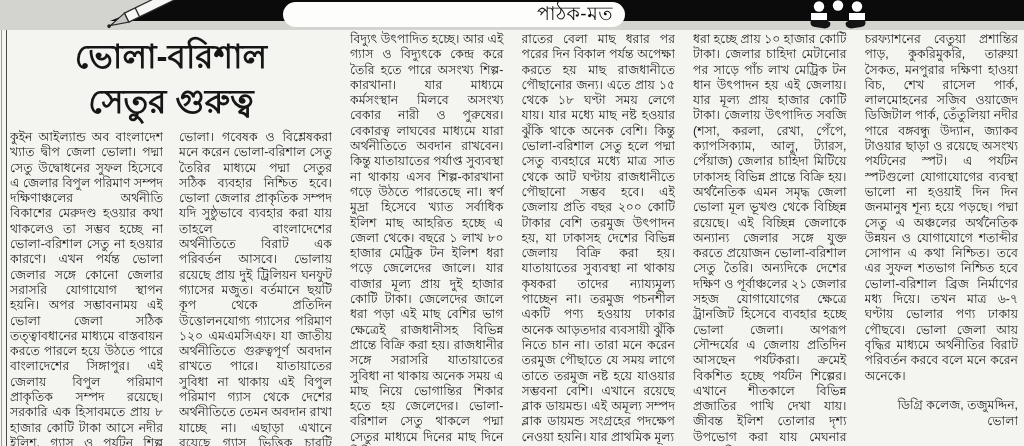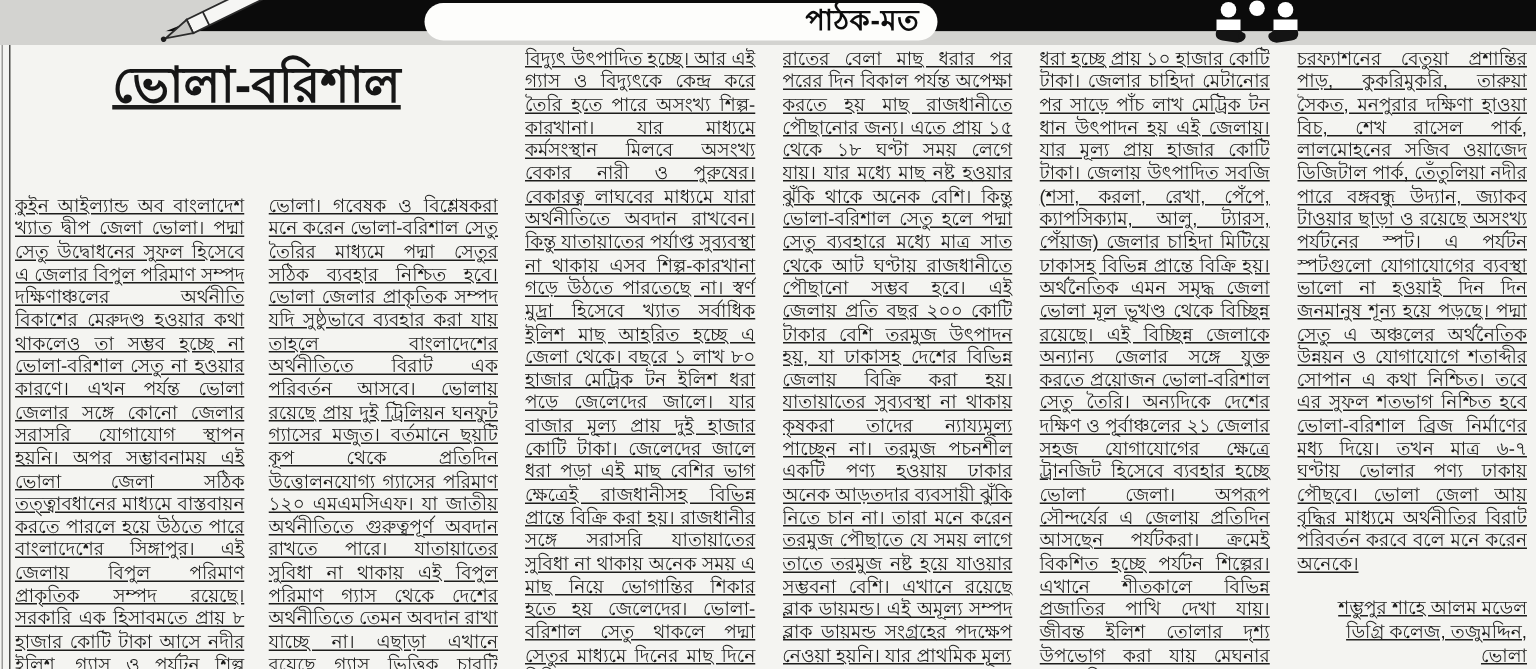--- a/index.html
+++ b/index.html
@@ -15,27 +15,27 @@
   .header-band{position:absolute;left:0;top:0;width:1024px;height:30px;background:#d3d3d0;}
   .header-bar{
     position:absolute;left:110px;top:0;width:914px;height:21px;background:#0b0b0b;
     clip-path:polygon(52px 0,100% 0,100% 100%,0 100%);
   }
   .pen-wrap{position:absolute;left:86px;top:-3px;width:92px;height:36px;}
   .section-pill{
     position:absolute;left:283px;top:2px;width:342px;height:25px;box-sizing:border-box;
     background:#fdfdfb;border-radius:13px;
     display:flex;align-items:center;justify-content:flex-end;padding-right:12px;
-    font-size:19px;font-weight:bold;color:#0d0d0d;letter-spacing:.5px;
+    font-size:19px;font-weight:normal;color:#0d0d0d;letter-spacing:.5px;
   }
   .people-wrap{position:absolute;left:802px;top:0;width:72px;height:30px;}
   
   .article{
     position:absolute;left:10px;top:30px;width:1008px;height:416px;
-    display:flex;gap:18px;color:#1d1d1c;text-decoration:underline;
+    display:flex;gap:18px;color:#1d1d1c;
   }
   .left-group{flex:0 0 322px;display:flex;flex-direction:column;}
   .headline{
     height:98px;box-sizing:border-box;padding-top:4px;
     text-align:center;font-weight:bold;color:#161616;
     font-size:33px;line-height:45px;white-space:nowrap;
   }
   .dual{flex:1;display:flex;gap:16px;overflow:hidden;}
   .col{
     flex:1 1 0;min-width:0;overflow:hidden;
@@ -79,20 +79,21 @@
       <circle cx="26" cy="24" r="2.4" fill="#141414"></circle>
       <circle cx="46" cy="24" r="2.4" fill="#141414"></circle>
     </svg>
   </span>
 </div>
 
 <div class="article">
   <div class="left-group">
     <div class="headline">
       <div>ভোলা-বরিশাল</div>
+      <div>সেতুর গুরুত্ব</div>
     </div>
     <div class="dual">
       <div class="col">
         <p>কুইন আইল্যান্ড অব বাংলাদেশ খ্যাত দ্বীপ জেলা ভোলা। পদ্মা সেতু উদ্বোধনের সুফল হিসেবে এ জেলার বিপুল পরিমাণ সম্পদ দক্ষিণাঞ্চলের অর্থনীতি বিকাশের মেরুদণ্ড হওয়ার কথা থাকলেও তা সম্ভব হচ্ছে না ভোলা-বরিশাল সেতু না হওয়ার কারণে। এখন পর্যন্ত ভোলা জেলার সঙ্গে কোনো জেলার সরাসরি যোগাযোগ স্থাপন হয়নি। অপর সম্ভাবনাময় এই ভোলা জেলা সঠিক তত্ত্বাবধানের মাধ্যমে বাস্তবায়ন করতে পারলে হয়ে উঠতে পারে বাংলাদেশের সিঙ্গাপুর। এই জেলায় বিপুল পরিমাণ প্রাকৃতিক সম্পদ রয়েছে। সরকারি এক হিসাবমতে প্রায় ৮ হাজার কোটি টাকা আসে নদীর ইলিশ, গ্যাস ও পর্যটন শিল্প থেকে। দক্ষিণাঞ্চলের প্রাকৃতিক সম্পদ সমৃদ্ধ জেলাই হচ্ছে</p>
       </div>
       <div class="col">
         <p>ভোলা। গবেষক ও বিশ্লেষকরা মনে করেন ভোলা-বরিশাল সেতু তৈরির মাধ্যমে পদ্মা সেতুর সঠিক ব্যবহার নিশ্চিত হবে। ভোলা জেলার প্রাকৃতিক সম্পদ যদি সুষ্ঠুভাবে ব্যবহার করা যায় তাহলে বাংলাদেশের অর্থনীতিতে বিরাট এক পরিবর্তন আসবে। ভোলায় রয়েছে প্রায় দুই ট্রিলিয়ন ঘনফুট গ্যাসের মজুত। বর্তমানে ছয়টি কূপ থেকে প্রতিদিন উত্তোলনযোগ্য গ্যাসের পরিমাণ ১২০ এমএমসিএফ। যা জাতীয় অর্থনীতিতে গুরুত্বপূর্ণ অবদান রাখতে পারে। যাতায়াতের সুবিধা না থাকায় এই বিপুল পরিমাণ গ্যাস থেকে দেশের অর্থনীতিতে তেমন অবদান রাখা যাচ্ছে না। এছাড়া এখানে রয়েছে গ্যাস ভিত্তিক চারটি বিদ্যুৎ কেন্দ্র যা থেকে প্রতিদিন ৬৫০ মেগাওয়াট</p>
       </div>
     </div>
   </div>
@@ -101,17 +102,16 @@
   </div>
   <div class="col">
     <p>রাতের বেলা মাছ ধরার পর পরের দিন বিকাল পর্যন্ত অপেক্ষা করতে হয় মাছ রাজধানীতে পৌছানোর জন্য। এতে প্রায় ১৫ থেকে ১৮ ঘণ্টা সময় লেগে যায়। যার মধ্যে মাছ নষ্ট হওয়ার ঝুঁকি থাকে অনেক বেশি। কিন্তু ভোলা-বরিশাল সেতু হলে পদ্মা সেতু ব্যবহারে মধ্যে মাত্র সাত থেকে আট ঘণ্টায় রাজধানীতে পৌছানো সম্ভব হবে। এই জেলায় প্রতি বছর ২০০ কোটি টাকার বেশি তরমুজ উৎপাদন হয়, যা ঢাকাসহ দেশের বিভিন্ন জেলায় বিক্রি করা হয়। যাতায়াতের সুব্যবস্থা না থাকায় কৃষকরা তাদের ন্যায্যমূল্য পাচ্ছেন না। তরমুজ পচনশীল একটি পণ্য হওয়ায় ঢাকার অনেক আড়তদার ব্যবসায়ী ঝুঁকি নিতে চান না। তারা মনে করেন তরমুজ পৌছাতে যে সময় লাগে তাতে তরমুজ নষ্ট হয়ে যাওয়ার সম্ভবনা বেশি। এখানে রয়েছে ব্লাক ডায়মন্ড। এই অমূল্য সম্পদ ব্লাক ডায়মন্ড সংগ্রহের পদক্ষেপ নেওয়া হয়নি। যার প্রাথমিক মূল্য</p>
   </div>
   <div class="col">
     <p>ধরা হচ্ছে প্রায় ১০ হাজার কোটি টাকা। জেলার চাহিদা মেটানোর পর সাড়ে পাঁচ লাখ মেট্রিক টন ধান উৎপাদন হয় এই জেলায়। যার মূল্য প্রায় হাজার কোটি টাকা। জেলায় উৎপাদিত সবজি (শসা, করলা, রেখা, পেঁপে, ক্যাপসিক্যাম, আলু, ট্যারস, পেঁয়াজ) জেলার চাহিদা মিটিয়ে ঢাকাসহ বিভিন্ন প্রান্তে বিক্রি হয়। অর্থনৈতিক এমন সমৃদ্ধ জেলা ভোলা মূল ভূখণ্ড থেকে বিচ্ছিন্ন রয়েছে। এই বিচ্ছিন্ন জেলাকে অন্যান্য জেলার সঙ্গে যুক্ত করতে প্রয়োজন ভোলা-বরিশাল সেতু তৈরি। অন্যদিকে দেশের দক্ষিণ ও পূর্বাঞ্চলের ২১ জেলার সহজ যোগাযোগের ক্ষেত্রে ট্রানজিট হিসেবে ব্যবহার হচ্ছে ভোলা জেলা। অপরূপ সৌন্দর্যের এ জেলায় প্রতিদিন আসছেন পর্যটকরা। ক্রমেই বিকশিত হচ্ছে পর্যটন শিল্পের। এখানে শীতকালে বিভিন্ন প্রজাতির পাখি দেখা যায়। জীবন্ত ইলিশ তোলার দৃশ্য উপভোগ করা যায় মেঘনার তুলাতলি পাড়ে বসে।</p>
   </div>
   <div class="col">
     <p>চরফ্যাশনের বেতুয়া প্রশান্তির পাড়, কুকরিমুকরি, তারুয়া সৈকত, মনপুরার দক্ষিণা হাওয়া বিচ, শেখ রাসেল পার্ক, লালমোহনের সজিব ওয়াজেদ ডিজিটাল পার্ক, তেঁতুলিয়া নদীর পারে বঙ্গবন্ধু উদ্যান, জ্যাকব টাওয়ার ছাড়া ও রয়েছে অসংখ্য পর্যটনের স্পট। এ পর্যটন স্পটগুলো যোগাযোগের ব্যবস্থা ভালো না হওয়াই দিন দিন জনমানুষ শূন্য হয়ে পড়ছে। পদ্মা সেতু এ অঞ্চলের অর্থনৈতিক উন্নয়ন ও যোগাযোগে শতাব্দীর সোপান এ কথা নিশ্চিত। তবে এর সুফল শতভাগ নিশ্চিত হবে ভোলা-বরিশাল ব্রিজ নির্মাণের মধ্য দিয়ে। তখন মাত্র ৬-৭ ঘণ্টায় ভোলার পণ্য ঢাকায় পৌছবে। ভোলা জেলা আয় বৃদ্ধির মাধ্যমে অর্থনীতির বিরাট পরিবর্তন করবে বলে মনে করেন অনেকে।</p>
     <div class="signature">
-      <div>শম্ভুপুর শাহে আলম মডেল</div>
       <div>ডিগ্রি কলেজ, তজুমদ্দিন, ভোলা</div>
     </div>
   </div>
 </div>
 
 </body></html>

